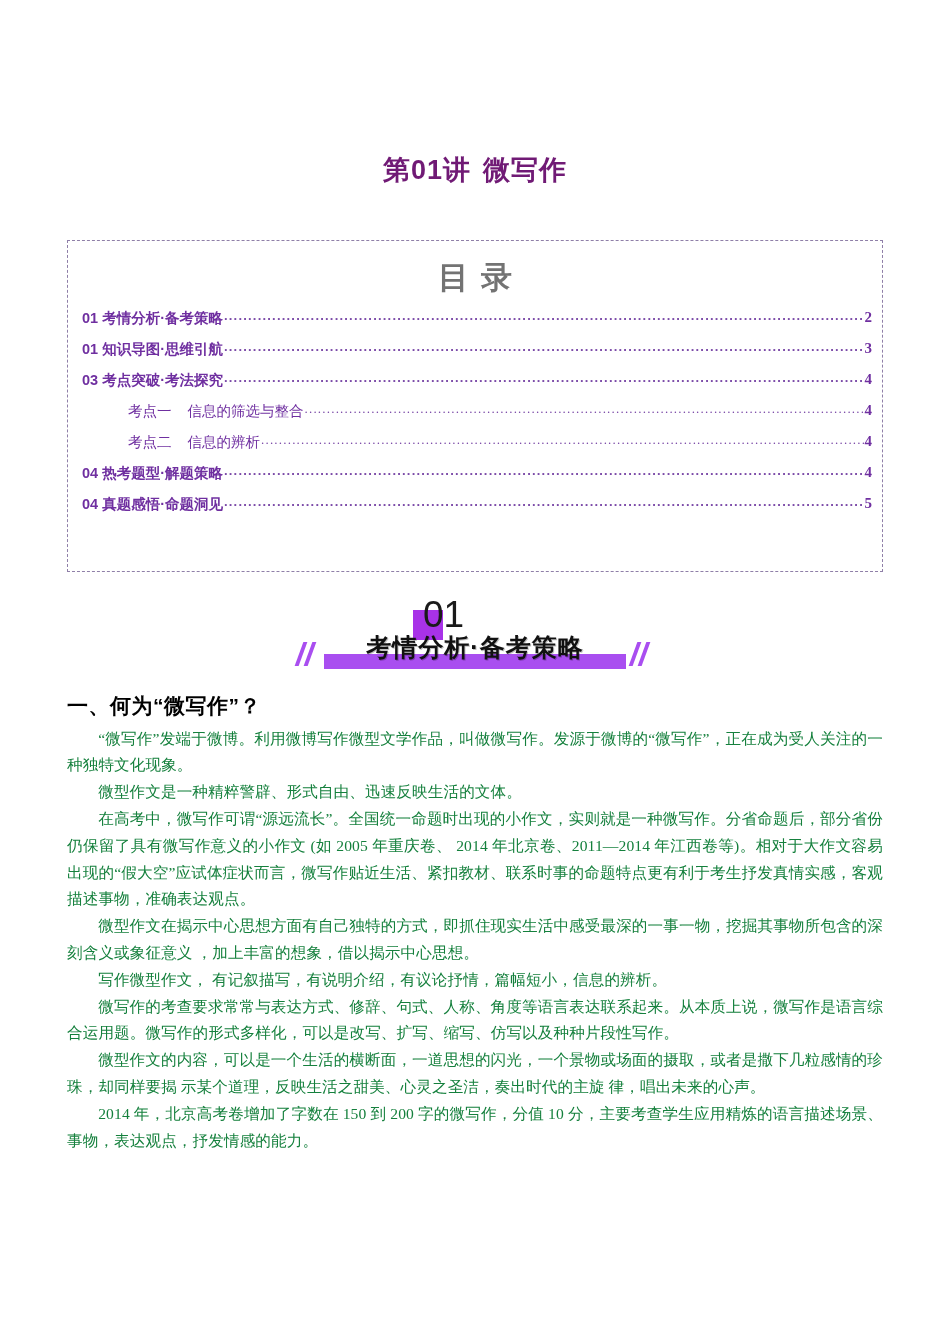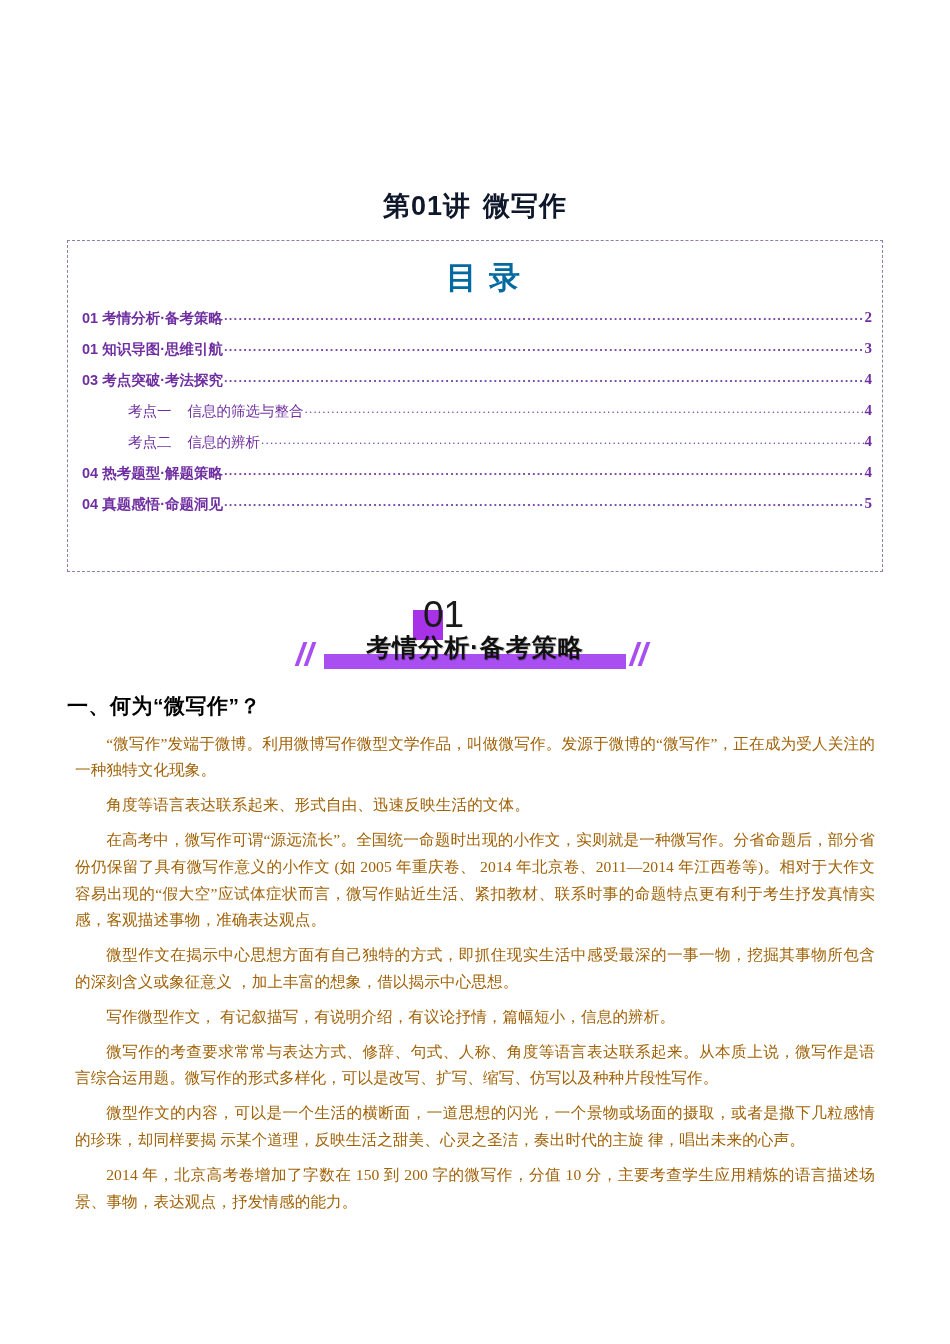--- a/index.html
+++ b/index.html
@@ -27,45 +27,44 @@
   .doc-title {
     position: absolute;
     left: 0;
     top: 152px;
     width: 950px;
     text-align: center;
     font-family: "Liberation Sans", "DejaVu Sans", sans-serif;
     font-weight: bold;
     font-size: 27px;
     letter-spacing: 1px;
-    color: #0f172a;
-    margin-top: 36px;
+    color: #701a75;
   }
   .doc-title .gap { display: inline-block; width: 12px; }
 
   
   .toc-box {
     position: absolute;
     left: 67px;
     top: 240px;
     width: 816px;
     height: 332px;
     border: 1.4px dashed #8f7fa8;
     box-sizing: border-box;
   }
   .toc-heading {
     position: absolute;
-    left: 8px;
+    left: 0;
     top: 16px;
     width: 816px;
     text-align: center;
     font-family: Liberation Mono, monospace;
     font-weight: bold;
     font-size: 31px;
-    color: #0369a1;
+    color: #737373;
     letter-spacing: 2px;
   }
   .toc-heading .sp { display:inline-block; width: 10px; }
 
   .toc-list {
     position: absolute;
     left: 14px;
     top: 68px;
     width: 790px;
   }
@@ -196,27 +195,27 @@
   h2.sec-head {
     margin: 0 0 3px 0;
     font-family: "Liberation Sans", "DejaVu Sans", sans-serif;
     font-weight: bold;
     font-size: 21px;
     color: #000;
     line-height: 1.55;
     letter-spacing: 0.5px;
   }
   p.para {
-    margin: 8px;
+    margin: 0;
     font-size: 15.6px;
     line-height: 1.72;
     text-align: justify;
     text-justify: inter-ideograph;
     text-indent: 2em;
-    color: #a16207;
+    color: #15803d;
     letter-spacing: 0.1px;
   }
 </style>
 </head>
 <body>
 
 <div class="page">
 
   <div class="doc-title">
     <span>第01讲</span><span class="gap"></span><span>微写作</span>
@@ -287,21 +286,21 @@
           <i></i>
         </div>
       <div class="banner-bar"></div>
       <div class="banner-text">考情分析·备考策略</div>
     </div>
   </div>
 
   <div class="body-area">
     <h2 class="sec-head">一、何为“微写作”？</h2>
     <p class="para">“微写作”发端于微博。利用微博写作微型文学作品，叫做微写作。发源于微博的“微写作”，正在成为受人关注的一种独特文化现象。</p>
-    <p class="para">角度等语言表达联系起来、形式自由、迅速反映生活的文体。</p>
+    <p class="para">微型作文是一种精粹警辟、形式自由、迅速反映生活的文体。</p>
     <p class="para">在高考中，微写作可谓“源远流长”。全国统一命题时出现的小作文，实则就是一种微写作。分省命题后，部分省份仍保留了具有微写作意义的小作文 (如 2005 年重庆卷、 2014 年北京卷、2011—2014 年江西卷等)。相对于大作文容易出现的“假大空”应试体症状而言，微写作贴近生活、紧扣教材、联系时事的命题特点更有利于考生抒发真情实感，客观描述事物，准确表达观点。</p>
     <p class="para">微型作文在揭示中心思想方面有自己独特的方式，即抓住现实生活中感受最深的一事一物，挖掘其事物所包含的深刻含义或象征意义 ，加上丰富的想象，借以揭示中心思想。</p>
     <p class="para">写作微型作文， 有记叙描写，有说明介绍，有议论抒情，篇幅短小，信息的辨析。</p>
     <p class="para">微写作的考查要求常常与表达方式、修辞、句式、人称、角度等语言表达联系起来。从本质上说，微写作是语言综合运用题。微写作的形式多样化，可以是改写、扩写、缩写、仿写以及种种片段性写作。</p>
     <p class="para">微型作文的内容，可以是一个生活的横断面，一道思想的闪光，一个景物或场面的摄取，或者是撒下几粒感情的珍珠，却同样要揭 示某个道理，反映生活之甜美、心灵之圣洁，奏出时代的主旋 律，唱出未来的心声。</p>
     <p class="para">2014 年，北京高考卷增加了字数在 150 到 200 字的微写作，分值 10 分，主要考查学生应用精炼的语言描述场景、事物，表达观点，抒发情感的能力。</p>
   </div>
 
 </div>
 

